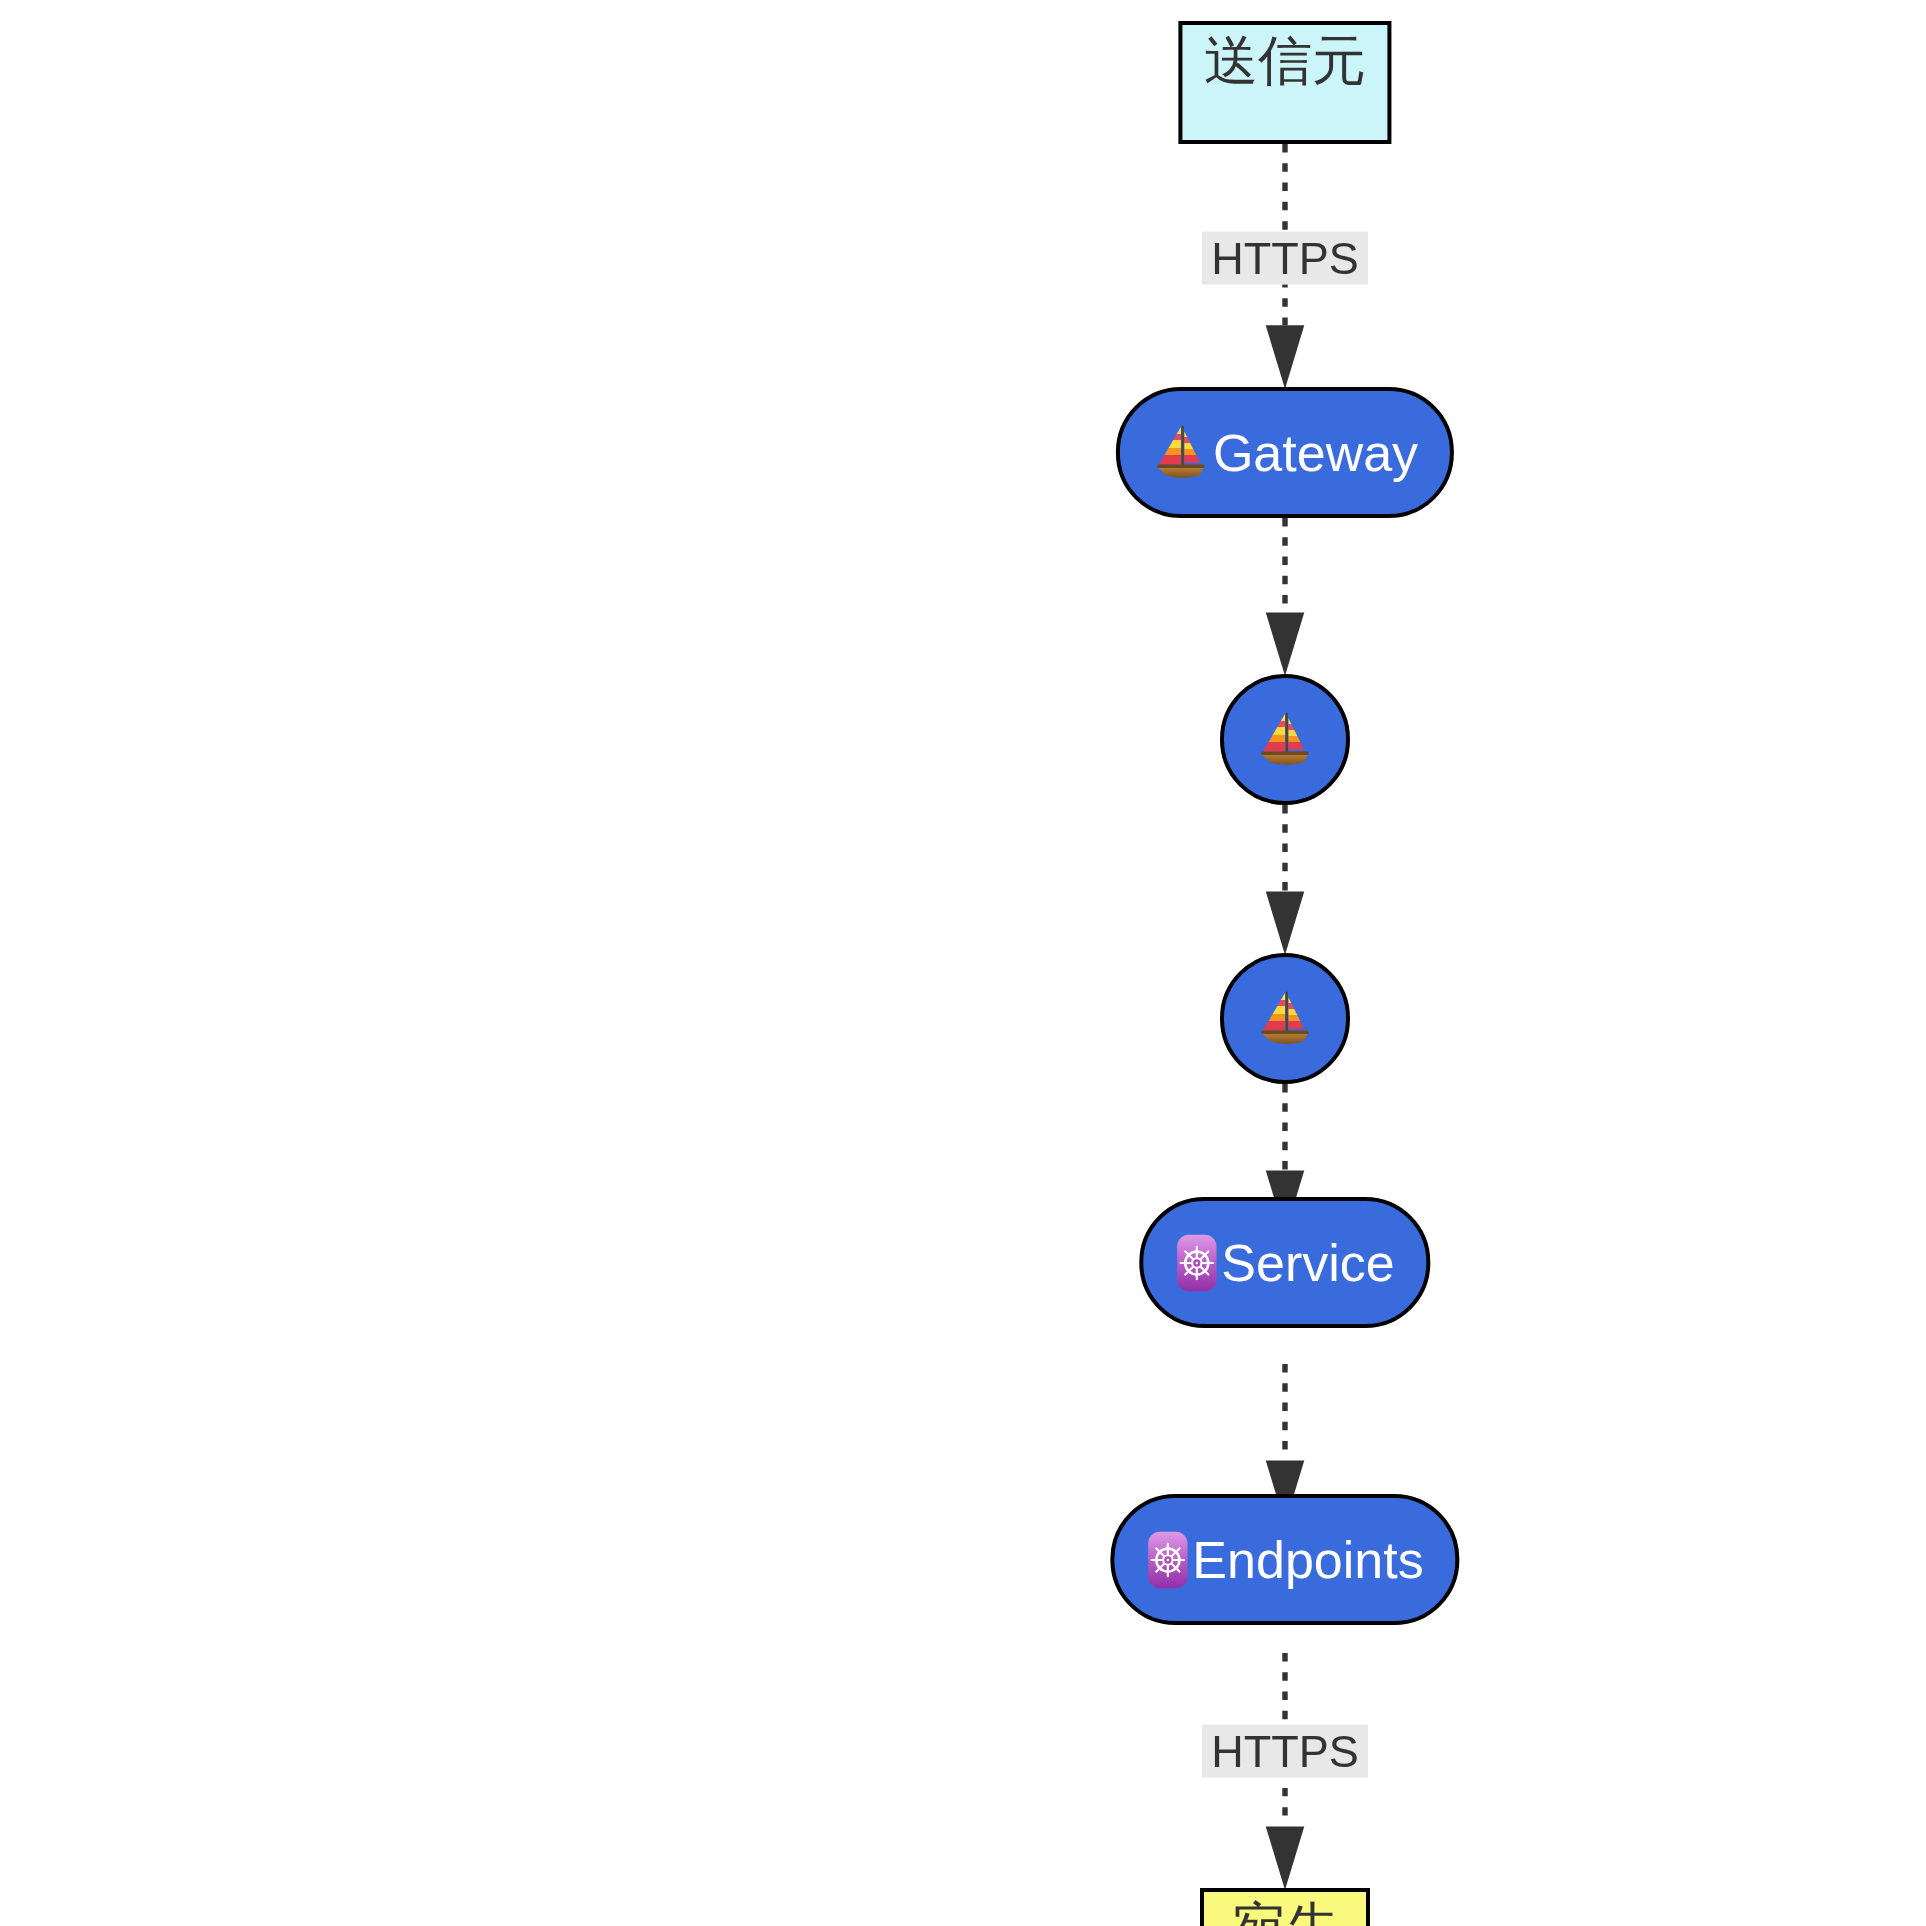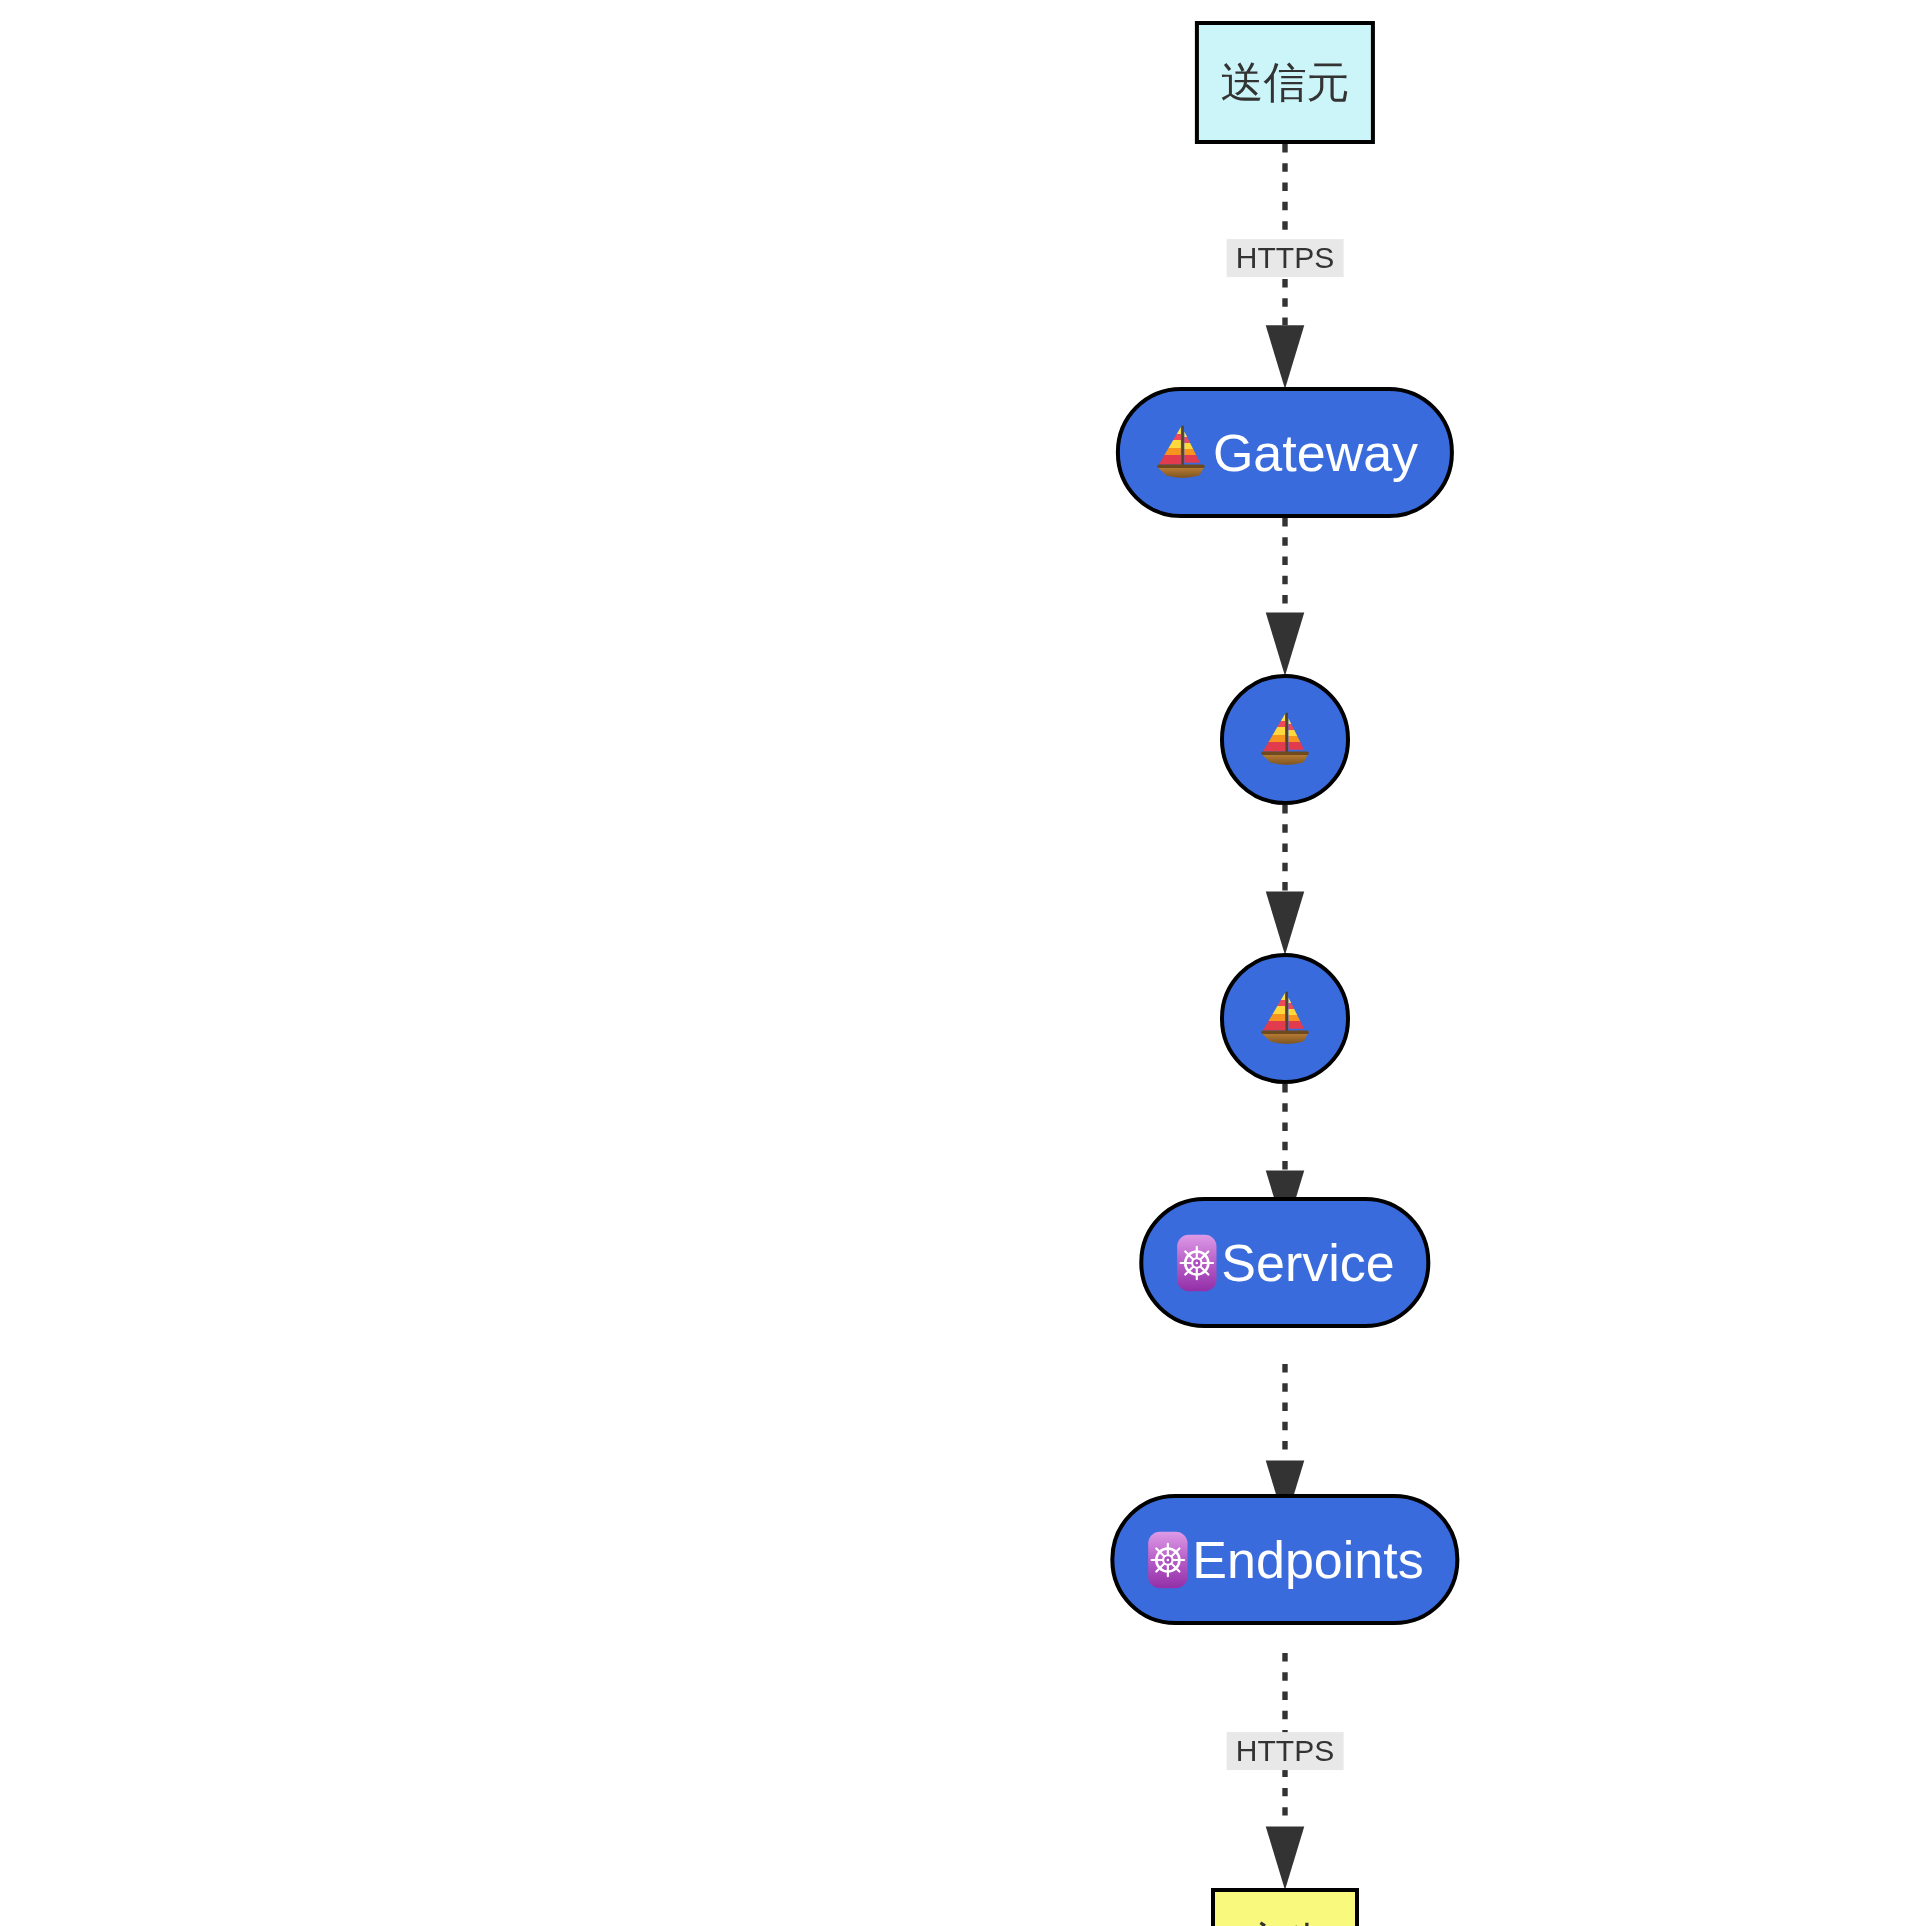--- a/index.html
+++ b/index.html
@@ -15,26 +15,25 @@
     overflow: hidden;
   }
   .centered {
     position: absolute;
     left: 1285px;
     transform: translateX(-50%);
   }
   
   .terminal-box {
     display: flex;
-    align-items: center;
     justify-content: center;
     box-sizing: border-box;
     border: 4.2px solid #000000;
     color: #333333;
-    font-size: 43px;
+    font-size: 54px;
     white-space: nowrap;
     z-index: 3;
   }
   .source-box {
     top: 21px;
     height: 123px;
     padding: 0 21.6px;
     background: #ccf5f9;
   }
   .dest-box {
@@ -66,21 +65,21 @@
   .connector {
     z-index: 1;
   }
   
   .edge-label {
     position: absolute;
     left: 1285px;
     transform: translate(-50%, -50%);
     background: #e8e8e8;
     color: #333333;
-    font-size: 30px;
+    font-size: 45px;
     line-height: 1.0;
     padding: 3.9px 9.2px;
     white-space: nowrap;
     z-index: 2;
   }
   .hidden-defs { position: absolute; width: 0; height: 0; overflow: hidden; }
 </style>
 </head>
 <body>
 

